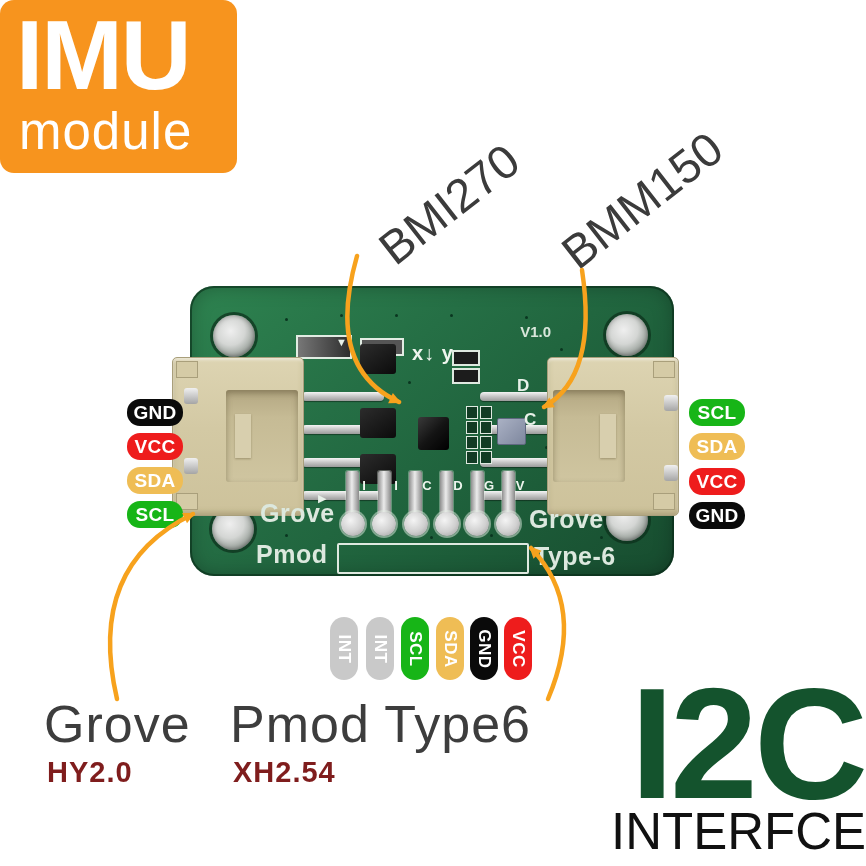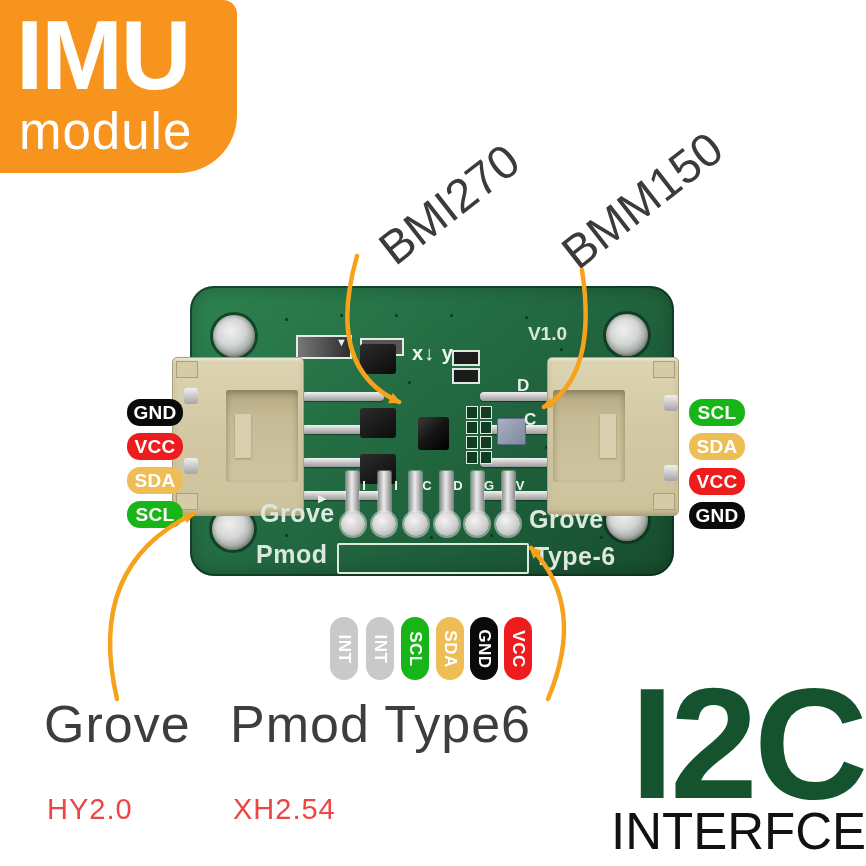--- a/index.html
+++ b/index.html
@@ -19,21 +19,21 @@
     white-space:nowrap;transform:translate(-50%,-50%) rotate(-38deg);}
   .chip-label.bmi{left:449px;top:204px;}
   .chip-label.bmm{left:642px;top:200px;}
   
   .pcb{position:absolute;left:190px;top:286px;width:484px;height:290px;
     background:linear-gradient(140deg,#2e8350 0%,#256f45 35%,#1d5d39 70%,#174c2f 100%);
     border-radius:24px;
     box-shadow:inset 0 0 0 2px rgba(8,40,22,.55), inset 0 0 20px rgba(0,0,0,.28);}
   .silk{position:absolute;color:#d9e6db;}
   .pcb-title{left:0;right:107px;top:10px;text-align:right;font-size:23px;font-weight:700;letter-spacing:.5px;}
-  .pcb-version{right:107px;top:37px;font-size:19px;font-weight:700;}
+  .pcb-version{right:123px;top:37px;font-size:15px;font-weight:700;}
   .axis{left:222px;top:56px;font-size:20px;font-weight:700;letter-spacing:1px;color:#eef5ee;}
   .hole{position:absolute;width:42px;height:42px;border-radius:50%;
     background:radial-gradient(circle at 42% 38%,#efefef 0%,#d4d6d4 40%,#aab0ab 62%,#7d837f 80%,#4b524d 100%);
     box-shadow:0 0 0 3px rgba(12,45,26,.7), inset 0 0 5px rgba(0,0,0,.35);}
   .hole.tl{left:23px;top:29px;}.hole.tr{left:416px;top:28px;}
   .hole.bl{left:22px;top:222px;}.hole.br{left:416px;top:213px;}
   .vias{position:absolute;left:0;top:0;width:3px;height:3px;border-radius:50%;
     box-shadow:95px 32px 0 0 #0a3620,150px 28px 0 0 #0a3620,260px 28px 0 0 #0a3620,
       335px 30px 0 0 #0a3620,420px 36px 0 0 #0a3620,60px 115px 0 0 #0a3620,
       62px 180px 0 0 #0a3620,120px 230px 0 0 #0a3620,240px 250px 0 0 #0a3620,
@@ -101,36 +101,36 @@
     color:#fff;font-weight:700;margin-top:32px;}
   .pill.h{width:56px;height:27px;border-radius:13px;font-size:19px;letter-spacing:.3px;}
   .lp{left:127px;}.rp{left:689px;}
   .lp.p1{top:367px;}.lp.p2{top:401px;}.lp.p3{top:435px;}.lp.p4{top:469px;}
   .rp.p1{top:367px;}.rp.p2{top:401px;}.rp.p3{top:436px;}.rp.p4{top:470px;}
   .pill.v{width:28px;height:63px;border-radius:14px;font-size:17px;top:585px;}
   .pill.v span{transform:rotate(90deg);white-space:nowrap;letter-spacing:.5px;}
   .bp1{left:330px;}.bp2{left:366px;}.bp3{left:401px;}.bp4{left:436px;}.bp5{left:470px;}.bp6{left:504px;}
   
   .cap-title{position:absolute;font-size:52px;font-weight:500;color:#3d3d3d;letter-spacing:1px;white-space:nowrap;}
-  .cap-sub{position:absolute;font-size:29px;font-weight:400;color:#ef4444;letter-spacing:1px;margin-top:37px;}
+  .cap-sub{position:absolute;font-size:29px;font-weight:700;color:#7f1d1d;letter-spacing:1px;}
   .cap-grove{left:44px;top:694px;}
   .cap-grove-sub{left:47px;top:756px;}
   .cap-pmod{left:230px;top:694px;}
   .cap-pmod-sub{left:233px;top:756px;}
   .i2c-title{position:absolute;right:2px;top:664px;font-size:158px;font-weight:800;
     letter-spacing:-4px;line-height:1;white-space:nowrap;}
   .i2c-sub{position:absolute;right:0;top:806px;font-size:51px;font-weight:400;line-height:1;white-space:nowrap;}
   
   svg.arrows{position:absolute;left:0;top:0;pointer-events:none;}
   .arrow{fill:none;stroke-width:4.5;stroke-linecap:round;}
 </style>
 </head>
 <body>
 
-<div class="badge" style="background: rgb(247, 148, 30);">
+<div class="badge" style="background: rgb(247, 148, 30); border-radius: 14px;">
   <div class="badge-title">IMU</div>
   <div class="badge-sub">module</div>
 </div>
 
 <div class="chip-label bmi">BMI270</div>
 <div class="chip-label bmm">BMM150</div>
 
 <div class="pcb">
   <div class="vias"></div>
   <div class="silk pcb-version">V1.0</div>

